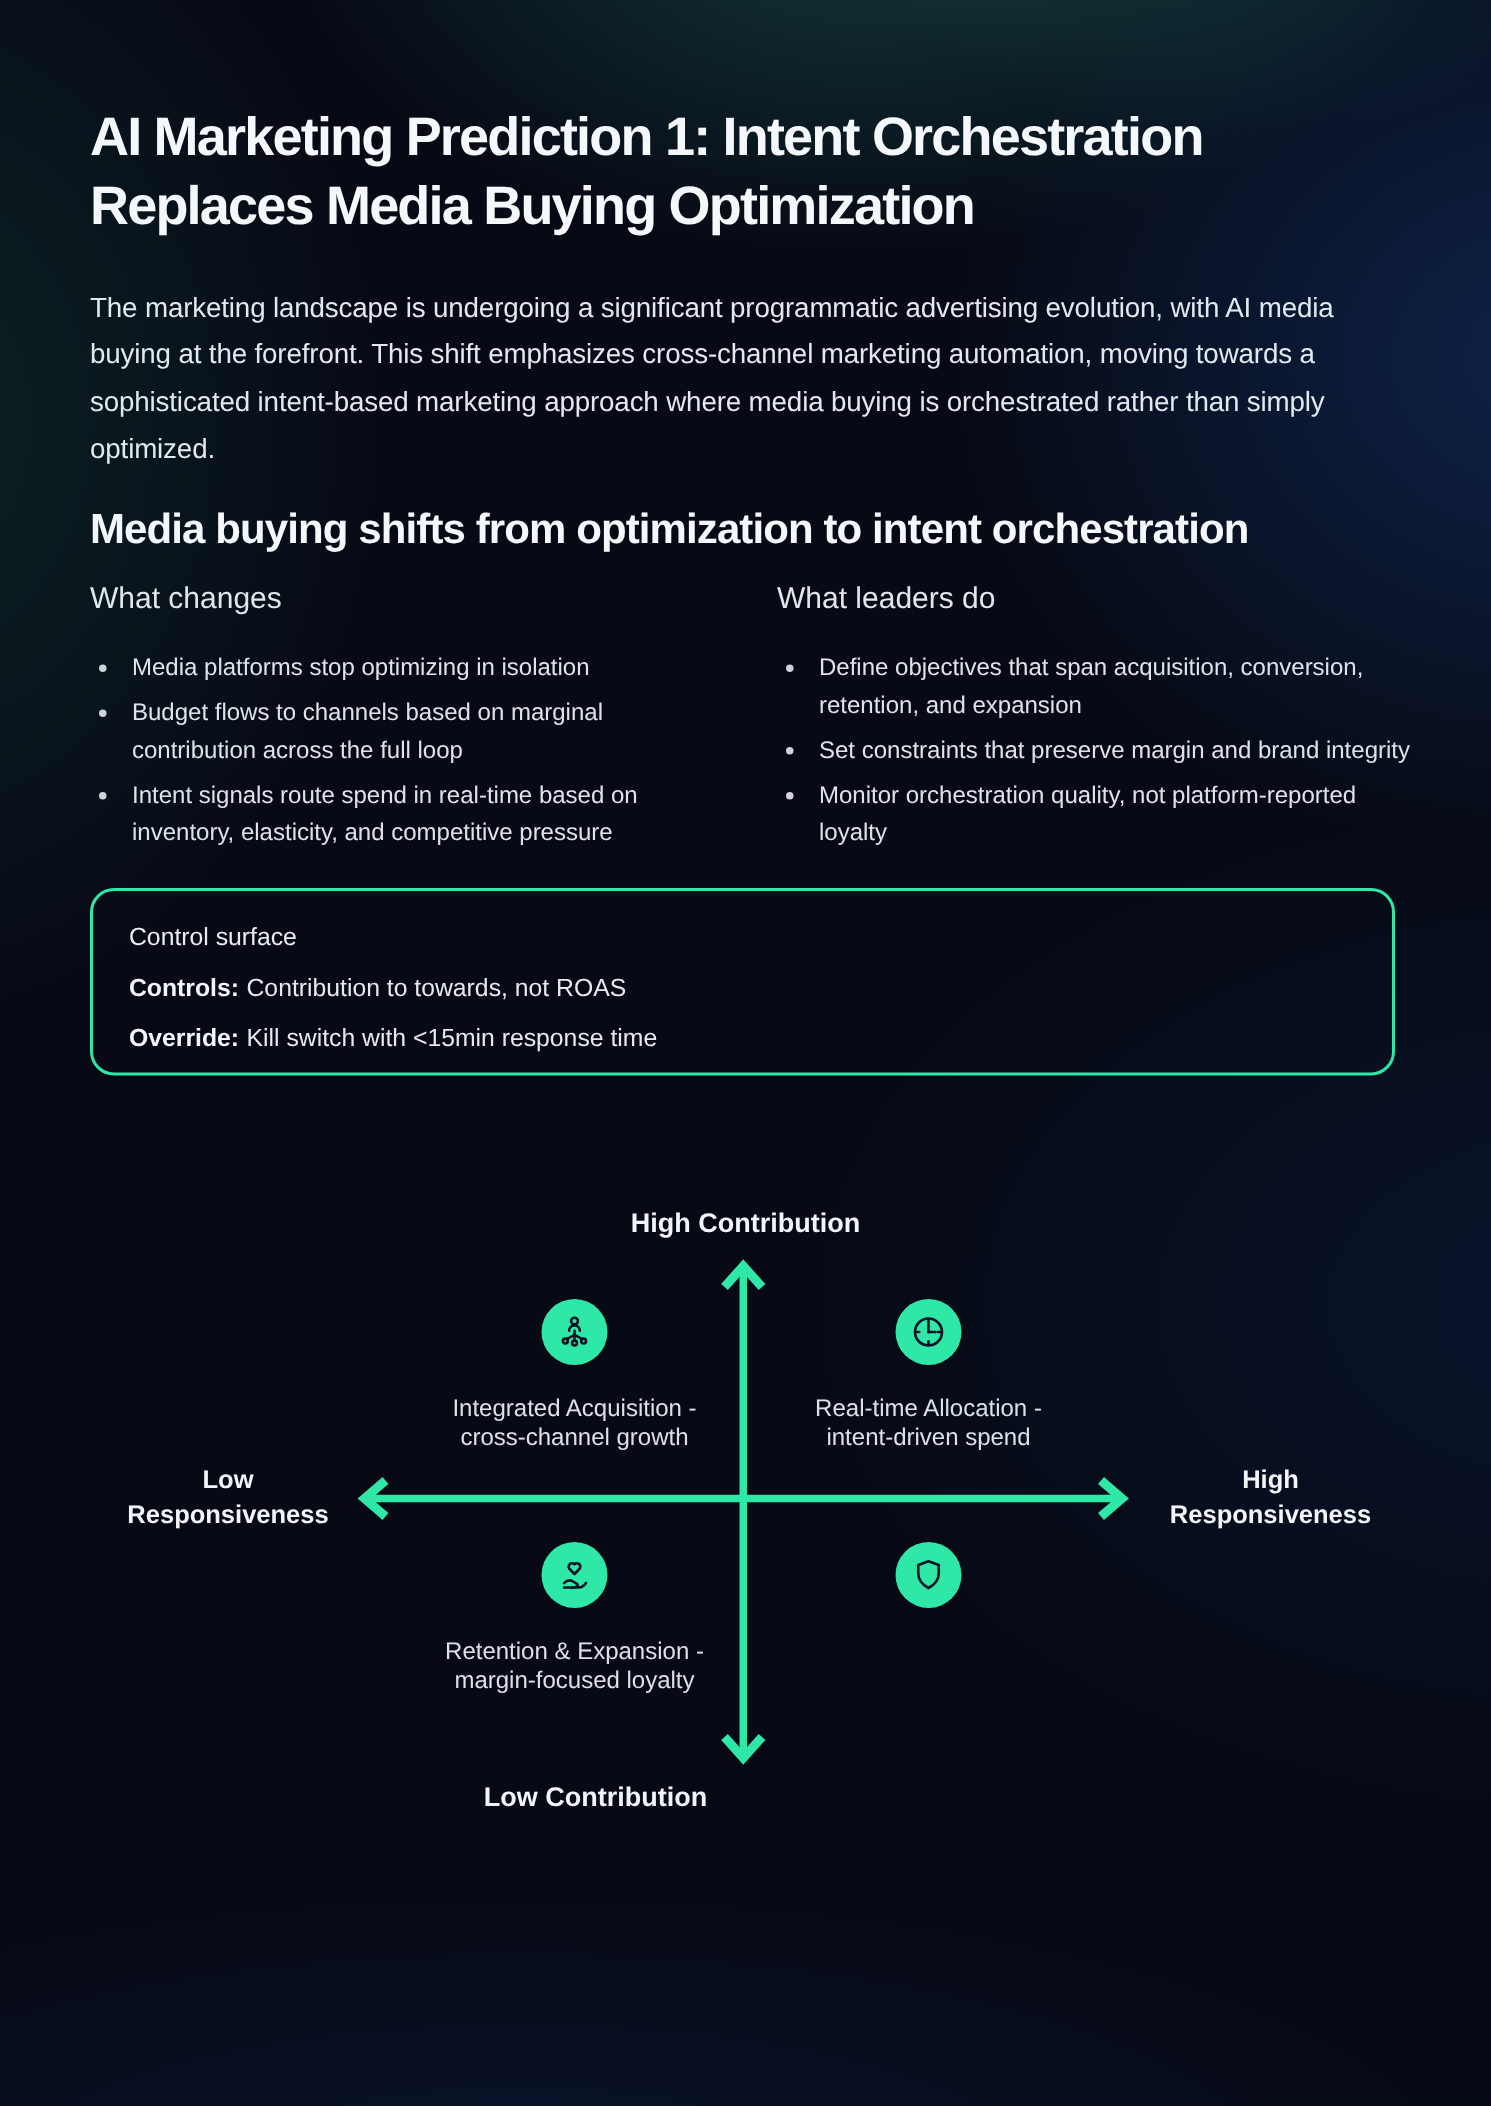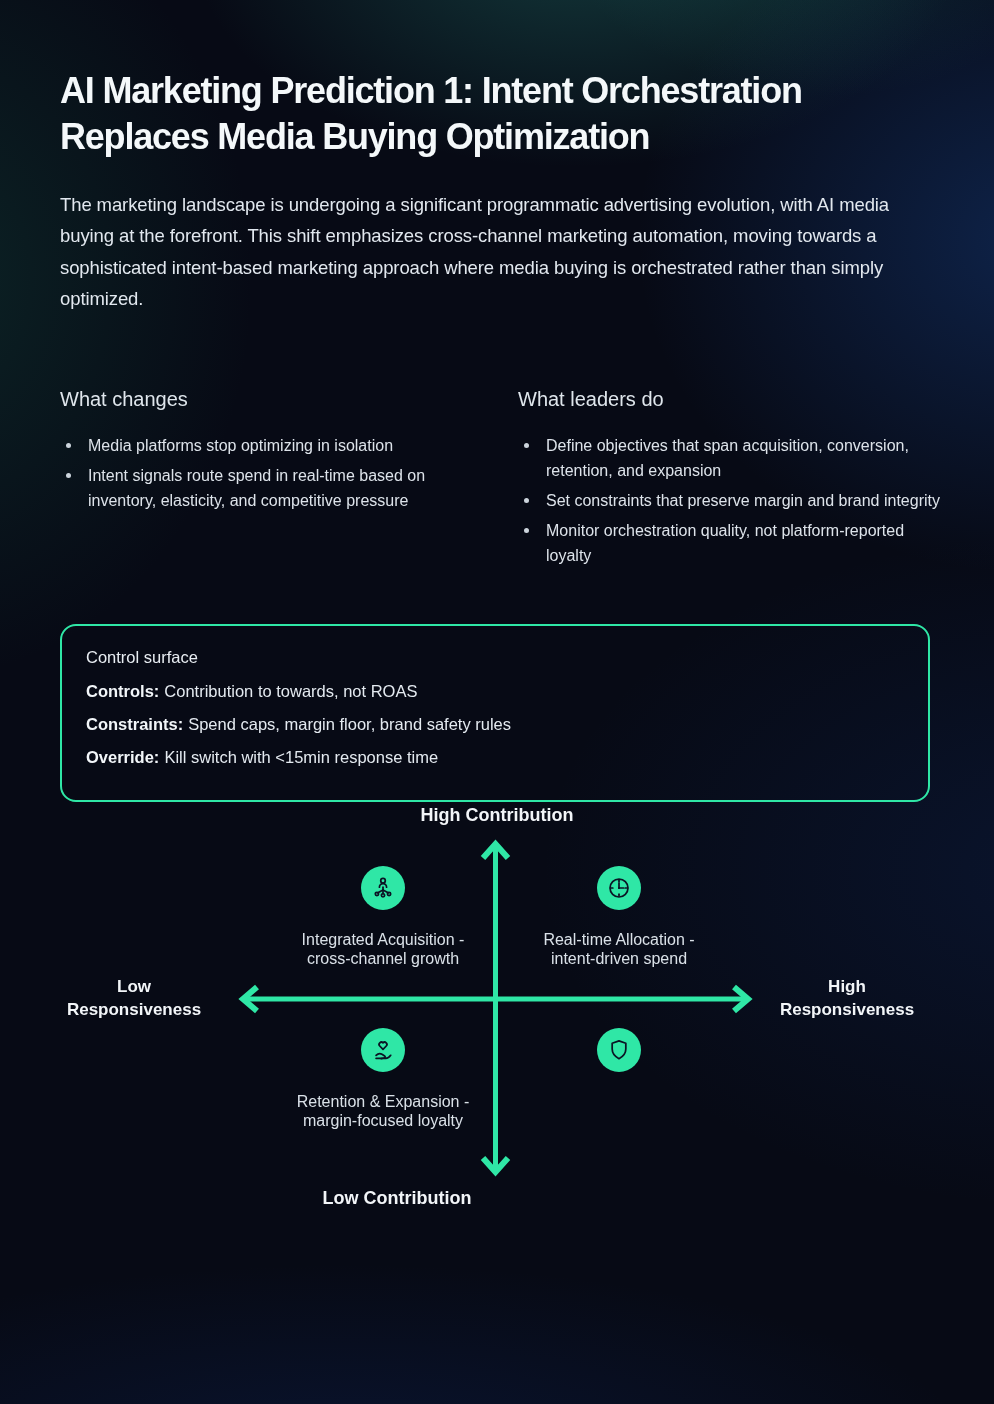--- a/index.html
+++ b/index.html
@@ -38,35 +38,35 @@
   ul.bullets{list-style:none;margin:0;padding:0;}
   ul.bullets li{
     position:relative;padding-left:28px;margin-bottom:5px;
     font-size:16px;line-height:25px;color:#dde3ea;
   }
   ul.bullets li::before{
     content:"";position:absolute;left:6px;top:10px;width:5px;height:5px;
     border-radius:50%;background:#ccd4dc;
   }
   .control-box{
-    left:60px;top:624px;width:870px;box-sizing:border-box;
+    left:60px;top:592px;width:870px;box-sizing:border-box;
     border:2px solid var(--accent,#2fe7a6);border-radius:16px;
-    padding:22px 24px 34px 24px;
+    padding:22px 24px 14px 24px;
   }
   .cs-title{font-size:16.5px;color:#e8edf2;}
   .cs-row{margin-top:16px;font-size:16.5px;color:#e4eaf0;line-height:17px;}
   .cs-label{font-weight:700;color:#f2f6f9;}
   .cs-value{margin-left:5px;}
   .quadrant{left:0;top:790px;width:994px;height:450px;}
   .q-svg{position:absolute;left:0;top:0;}
   .axis-label{font-weight:700;color:#f2f5f8;text-align:center;}
   .axis-top{left:0;top:15px;width:994px;font-size:18px;}
   .axis-bottom{left:0;top:398px;width:794px;font-size:18px;}
   .axis-side{width:220px;font-size:17px;line-height:23px;white-space:pre-line;}
-  .axis-left{left:24px;top:185px;text-align:center;}
+  .axis-left{left:42px;top:185px;text-align:center;}
   .axis-right{left:737px;top:185px;}
   .q-item{width:300px;text-align:center;}
   .q-item .icon-circle{
     width:44px;height:44px;border-radius:50%;margin:0 auto;
     background:var(--accent,#2fe7a6);
     display:flex;align-items:center;justify-content:center;
   }
   .q-item .q-label{
     margin-top:20px;font-size:16px;line-height:19px;color:#dae1e8;white-space:pre-line;
   }
@@ -80,45 +80,44 @@
 </head>
 <body>
 
 <div class="page">
 
   <h1 class="abs page-title">AI Marketing Prediction 1: Intent Orchestration
 Replaces Media Buying Optimization</h1>
 
   <p class="abs intro">The marketing landscape is undergoing a significant programmatic advertising evolution, with AI media buying at the forefront. This shift emphasizes cross-channel marketing automation, moving towards a sophisticated intent-based marketing approach where media buying is orchestrated rather than simply optimized.</p>
 
+  <h2 class="abs section-heading">Media buying shifts from optimization to intent orchestration</h2>
 
   <div class="abs col col-left">
     <div class="col-label">What changes</div>
     <ul class="bullets">
       <li>Media platforms stop optimizing in isolation</li>
+      <li>Budget flows to channels based on marginal contribution across the full loop</li>
       <li>Intent signals route spend in real-time based on inventory, elasticity, and competitive pressure</li>
     </ul>
   </div>
 
   <div class="abs col col-right">
     <div class="col-label">What leaders do</div>
     <ul class="bullets">
       <li>Define objectives that span acquisition, conversion, retention, and expansion</li>
       <li>Set constraints that preserve margin and brand integrity</li>
       <li>Monitor orchestration quality, not platform-reported loyalty</li>
     </ul>
   </div>
 
   <div class="abs control-box">
     <div class="cs-title">Control surface</div>
     <div class="cs-row">
       <span class="cs-label">Controls:</span><span class="cs-value">Contribution to towards, not ROAS</span>
-    </div>
-    <div class="cs-row">
-      <span class="cs-label">Constraints:</span><span class="cs-value">Spend caps, margin floor, brand safety rules</span>
     </div>
     <div class="cs-row">
       <span class="cs-label">Override:</span><span class="cs-value">Kill switch with &lt;15min response time</span>
     </div>
   </div>
 
   <div class="abs quadrant">
 
     <svg class="q-svg" width="994" height="450" viewBox="0 0 994 450">
       <line class="axis-stroke" x1="495.5" y1="57" x2="495.5" y2="379" stroke-width="5"></line>

